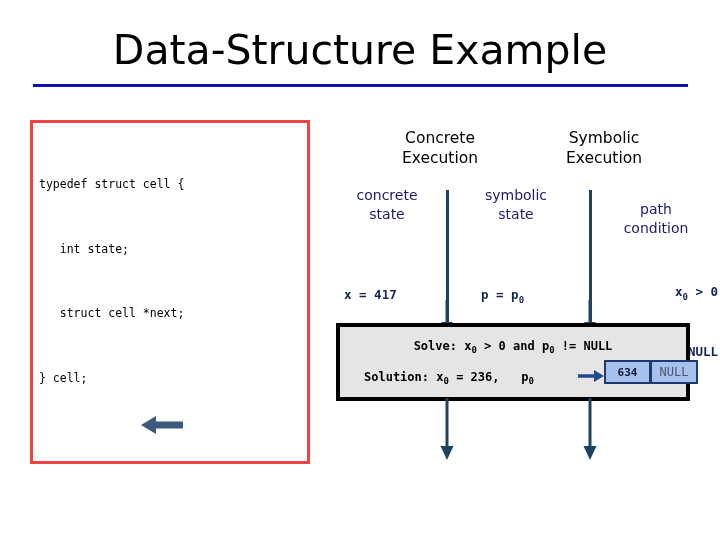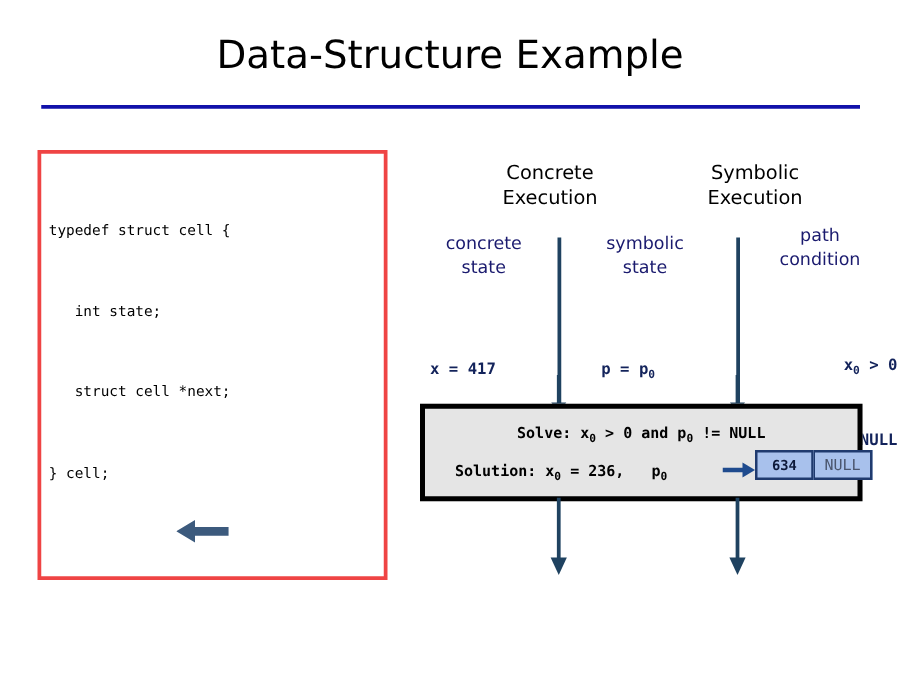--- a/index.html
+++ b/index.html
@@ -21,21 +21,21 @@
   }
 
   
   .slide-title {
     position: absolute;
     left: 0;
     top: 26px;
     width: 720px;
     text-align: center;
     font-family: "DejaVu Sans", sans-serif;
-    font-size: 31px;
+    font-size: 41px;
     font-weight: 400;
     color: #000000;
     letter-spacing: 0px;
     white-space: nowrap;
   }
   .title-rule {
     position: absolute;
     left: 33px;
     top: 84px;
     width: 655px;
@@ -95,21 +95,21 @@
     position: absolute;
     font-family: "DejaVu Sans", sans-serif;
     font-size: 14px;
     font-weight: 400;
     color: #1a1a6e;
     text-align: center;
     line-height: 19px;
   }
   .col-label.c1 { left: 332px; top: 186px; width: 110px; }
   .col-label.c2 { left: 460px; top: 186px; width: 112px; }
-  .col-label.c3 { left: 600px; top: 180px; width: 112px; }
+  .col-label.c3 { left: 600px; top: 200px; width: 112px; }
 
   
   .state-val {
     position: absolute;
     font-family: "DejaVu Sans Mono", monospace;
     font-size: 12.5px;
     font-weight: bold;
     color: #13235b;
     line-height: 20px;
     white-space: pre;

